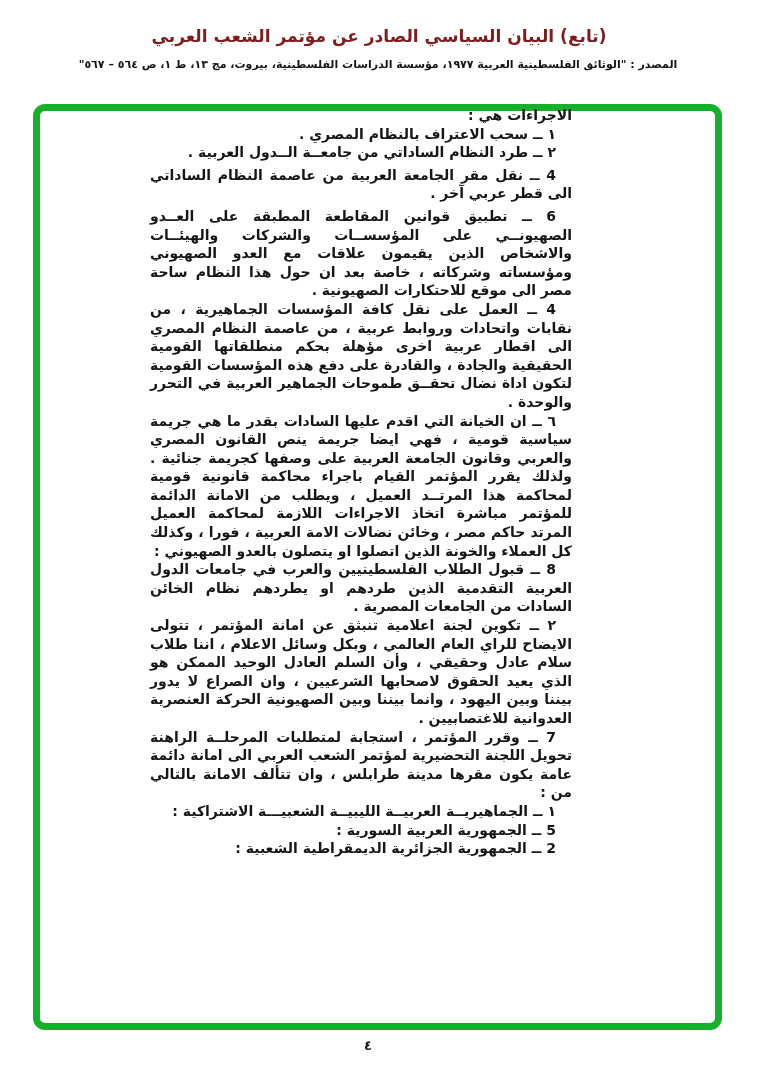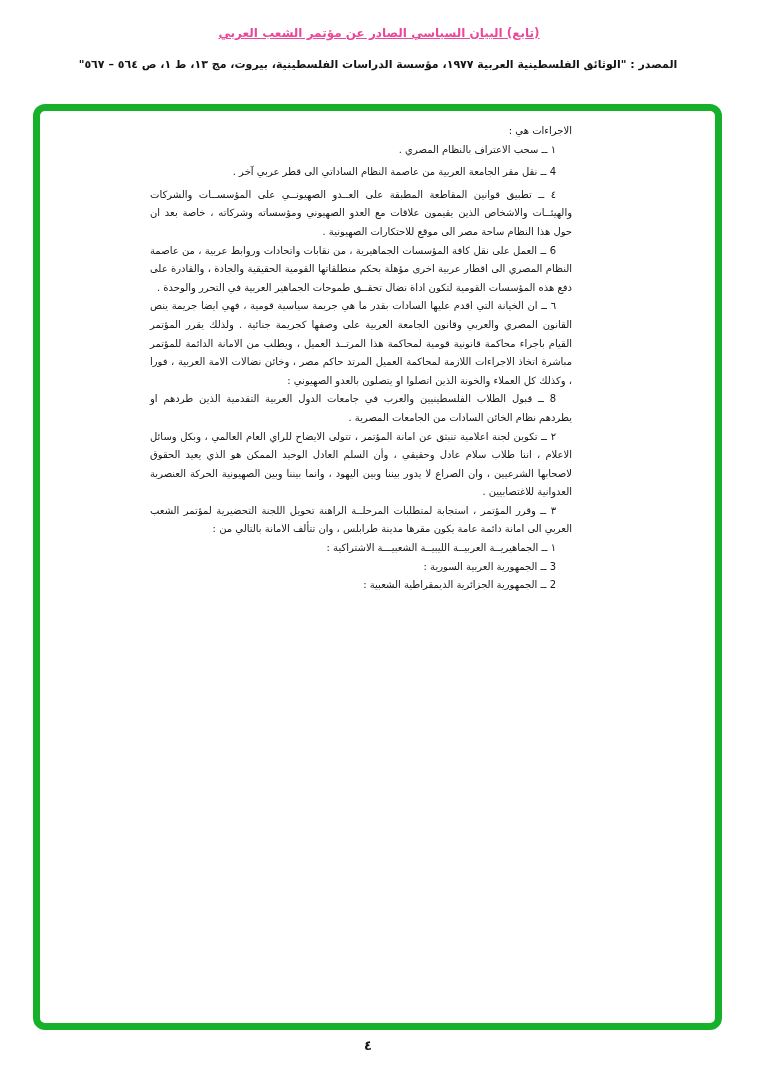--- a/index.html
+++ b/index.html
@@ -15,25 +15,24 @@
     background: #ffffff;
     overflow: hidden;
     direction: rtl;
   }
   .doc-title {
     position: absolute;
     top: 26px;
     left: 0;
     right: 0;
     text-align: center;
-    font-size: 12px;
+    font-size: 17px;
     font-weight: 700;
-    color: #ec4899;
+    color: #7f1d1d;
     letter-spacing: 0;
-    text-decoration: underline;
   }
   .doc-source {
     position: absolute;
     top: 58px;
     left: 12px;
     right: 14px;
     text-align: center;
     font-size: 11px;
     font-weight: 700;
     color: #141414;
@@ -45,26 +44,26 @@
     left: 33px;
     width: 689px;
     height: 926px;
     border: 7px solid #17b02a;
     border-radius: 12px;
     box-sizing: border-box;
     background: #ffffff;
   }
   .text-col {
     position: absolute;
-    top: 122px;
+    top: 106px;
     right: 186px;  
     width: 422px;
     color: #161616;
-    font-size: 10px;
-    font-weight: 400;
+    font-size: 14px;
+    font-weight: 700;
     line-height: 18.6px;
     text-align: justify;
     direction: rtl;
   }
   .text-col p {
     margin: 0;
     padding: 0;
   }
   .text-col p.indent {
     text-indent: 16px;
@@ -90,27 +89,28 @@
 
   <div class="doc-title">(تابع) البيان السياسي الصادر عن مؤتمر الشعب العربي</div>
 
   <div class="doc-source">المصدر :  "الوثائق الفلسطينية العربية ١٩٧٧، مؤسسة الدراسات الفلسطينية، بيروت، مج ١٣، ط ١، ص ٥٦٤ – ٥٦٧"</div>
 
   <div class="green-box" style="border-color: rgb(23, 176, 42);"></div>
 
   <div class="text-col" id="paragraphs">
       <p>الاجراءات هي :</p>
       <p class="indent">١ ــ سحب الاعتراف بالنظام المصري .</p>
+      <p class="indent">٢ ــ طرد النظام الساداتي من جامعــة الــدول العربية .</p>
       <p class="indent gap">4 ــ نقل مقر الجامعة العربية من عاصمة النظام الساداتي الى قطر عربي آخر .</p>
-      <p class="indent gap">٤ ــ تطبيق قوانين المقاطعة المطبقة على العــدو الصهيونــي على المؤسســات والشركات والهيئــات والاشخاص الذين يقيمون علاقات مع العدو الصهيوني ومؤسساته وشركاته ، خاصة بعد ان حول هذا النظام ساحة مصر الى موقع للاحتكارات الصهيونية .</p>
-      <p class="indent">6 ــ العمل على نقل كافة المؤسسات الجماهيرية ، من نقابات واتحادات وروابط عربية ، من عاصمة النظام المصري الى اقطار عربية اخرى مؤهلة بحكم منطلقاتها القومية الحقيقية والجادة ، والقادرة على دفع هذه المؤسسات القومية لتكون اداة نضال تحقــق طموحات الجماهير العربية في التحرر والوحدة .</p>
+      <p class="indent gap">6 ــ تطبيق قوانين المقاطعة المطبقة على العــدو الصهيونــي على المؤسســات والشركات والهيئــات والاشخاص الذين يقيمون علاقات مع العدو الصهيوني ومؤسساته وشركاته ، خاصة بعد ان حول هذا النظام ساحة مصر الى موقع للاحتكارات الصهيونية .</p>
+      <p class="indent">4 ــ العمل على نقل كافة المؤسسات الجماهيرية ، من نقابات واتحادات وروابط عربية ، من عاصمة النظام المصري الى اقطار عربية اخرى مؤهلة بحكم منطلقاتها القومية الحقيقية والجادة ، والقادرة على دفع هذه المؤسسات القومية لتكون اداة نضال تحقــق طموحات الجماهير العربية في التحرر والوحدة .</p>
       <p class="indent">٦ ــ ان الخيانة التي اقدم عليها السادات بقدر ما هي جريمة سياسية قومية ، فهي ايضا جريمة ينص القانون المصري والعربي وقانون الجامعة العربية على وصفها كجريمة جنائية . ولذلك يقرر المؤتمر القيام باجراء محاكمة قانونية قومية لمحاكمة هذا المرتــد العميل ، ويطلب من الامانة الدائمة للمؤتمر مباشرة اتخاذ الاجراءات اللازمة لمحاكمة العميل المرتد حاكم مصر ، وخائن نضالات الامة العربية ، فورا ، وكذلك كل العملاء والخونة الذين اتصلوا او يتصلون بالعدو الصهيوني :</p>
       <p class="indent">8 ــ قبول الطلاب الفلسطينيين والعرب في جامعات الدول العربية التقدمية الذين طردهم او يطردهم نظام الخائن السادات من الجامعات المصرية .</p>
       <p class="indent">٢ ــ تكوين لجنة اعلامية تنبثق عن امانة المؤتمر ، تتولى الايضاح للراي العام العالمي ، وبكل وسائل الاعلام ، اننا طلاب سلام عادل وحقيقي ، وأن السلم العادل الوحيد الممكن هو الذي يعيد الحقوق لاصحابها الشرعيين ، وان الصراع لا يدور بيننا وبين اليهود ، وانما بيننا وبين الصهيونية الحركة العنصرية العدوانية للاغتصابيين .</p>
-      <p class="indent">٣ ــ وقرر المؤتمر ، استجابة لمتطلبات المرحلــة الراهنة تحويل اللجنة التحضيرية لمؤتمر الشعب العربي الى امانة دائمة عامة يكون مقرها مدينة طرابلس ، وان تتألف الامانة بالتالي من :</p>
+      <p class="indent">7 ــ وقرر المؤتمر ، استجابة لمتطلبات المرحلــة الراهنة تحويل اللجنة التحضيرية لمؤتمر الشعب العربي الى امانة دائمة عامة يكون مقرها مدينة طرابلس ، وان تتألف الامانة بالتالي من :</p>
       <p class="indent">١ ــ الجماهيريــة العربيــة الليبيــة الشعبيـــة الاشتراكية :</p>
-      <p class="indent">3 ــ الجمهورية العربية السورية :</p>
+      <p class="indent">5 ــ الجمهورية العربية السورية :</p>
       <p class="indent">2 ــ الجمهورية الجزائرية الديمقراطية الشعبية :</p>
     </div>
 
   <div class="page-number">٤</div>
 
 </div>
 
 </body></html>

